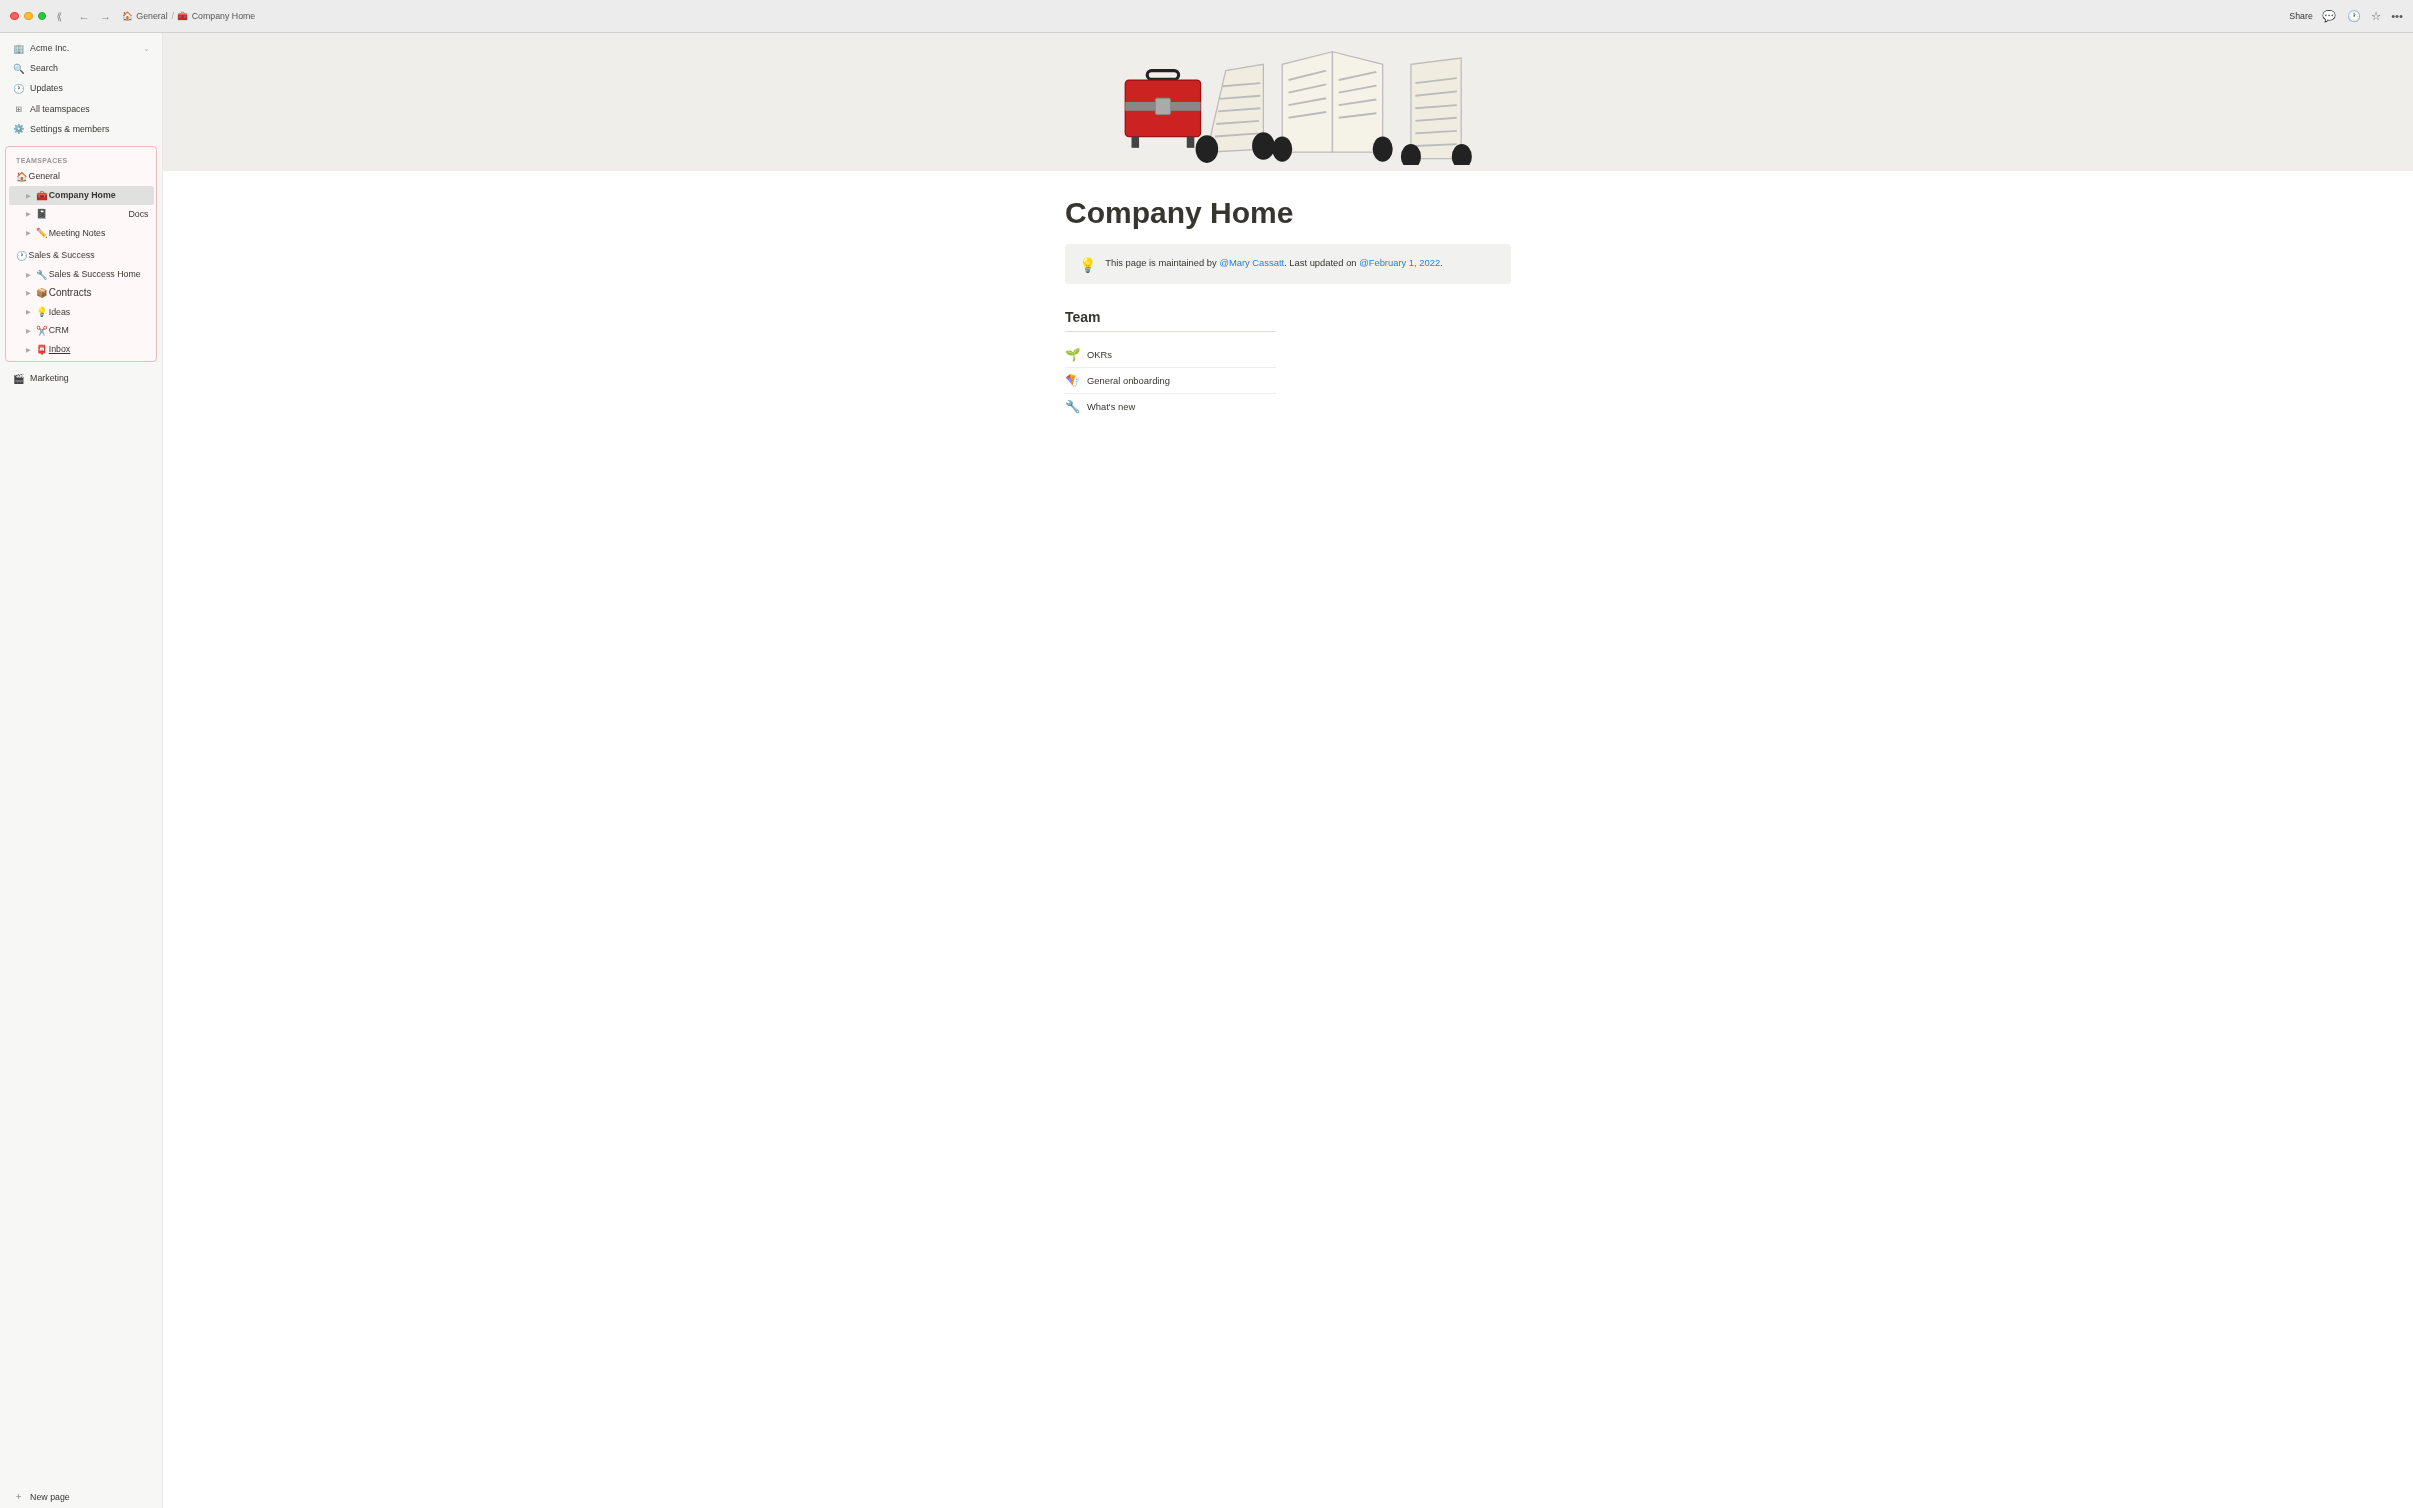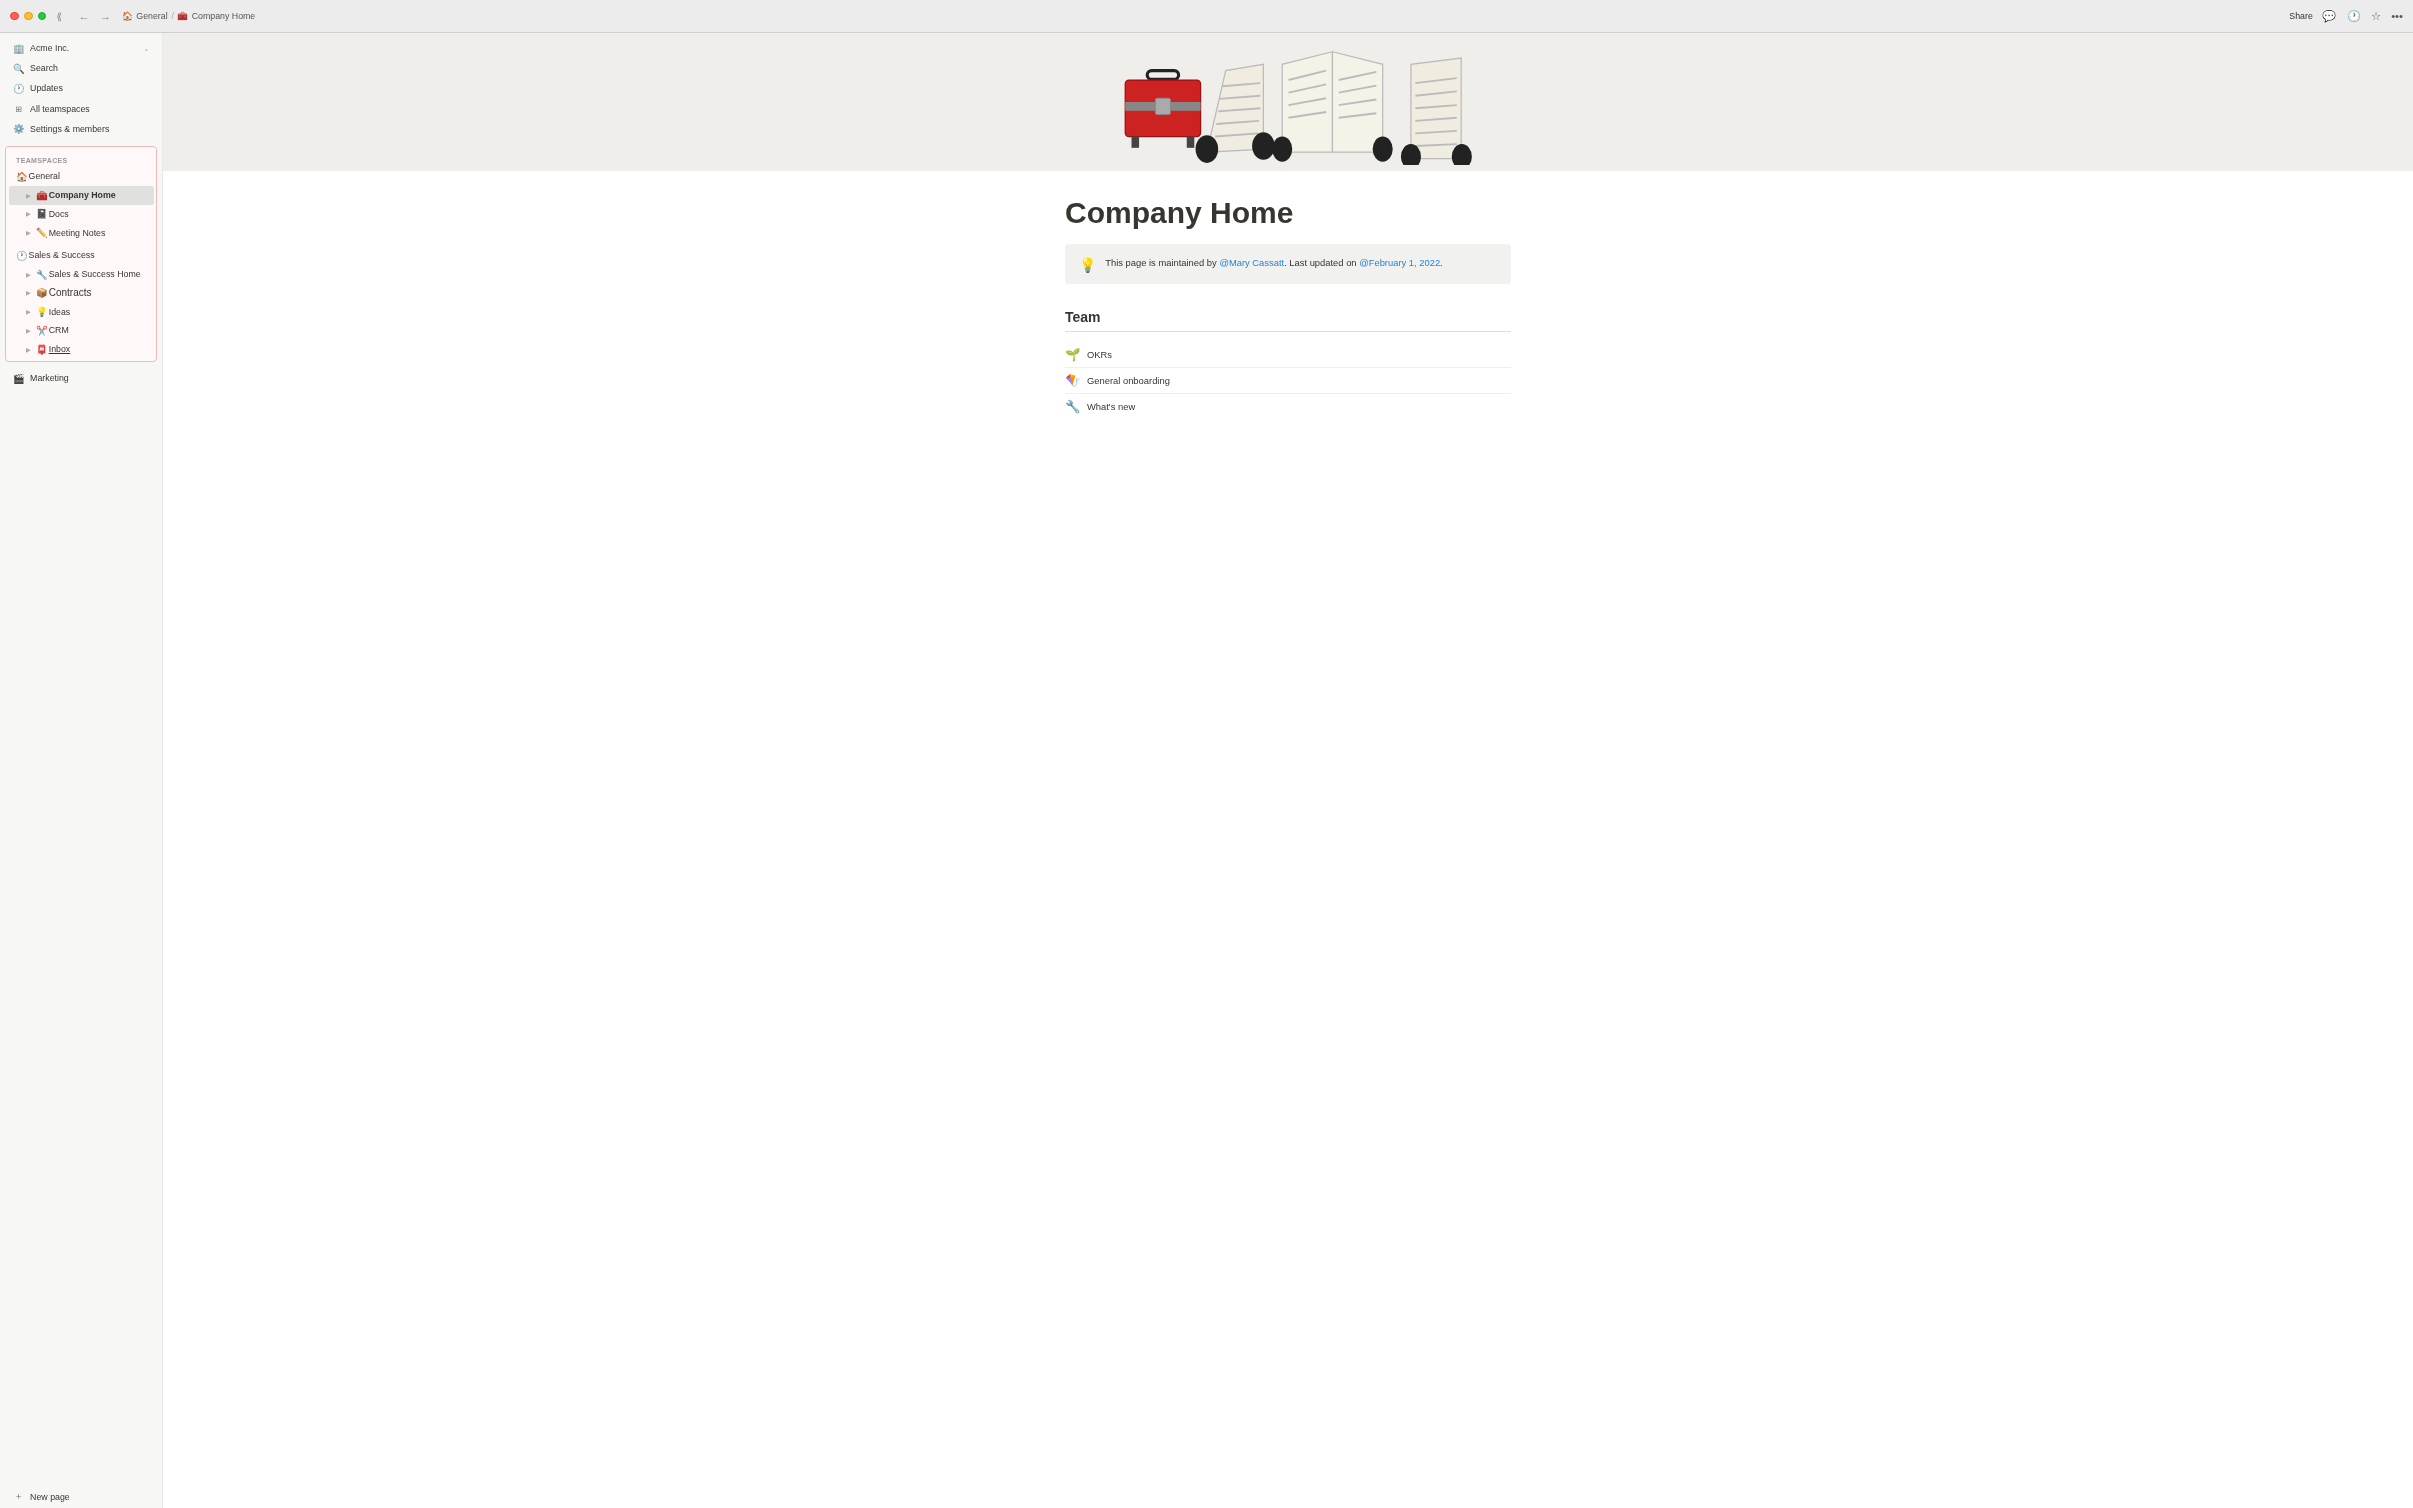--- a/index.html
+++ b/index.html
@@ -227,21 +227,21 @@
       align-items: flex-start;
       gap: 8.8px;
       margin-bottom: 25px;
     }
     .callout-icon { font-size: 14px; margin-top: 1.3px; }
     .callout-text { font-size: 9.4px; color: #37352f; line-height: 1.6; }
     .callout-text a { color: #2383e2; text-decoration: none; }
 
     .two-col {
       display: grid;
-      grid-template-columns: 1fr;
+      grid-template-columns: 1fr 1fr;
       gap: 25px;
       margin-top: 12.6px;
     }
 
     .col-section h2 {
       font-size: 14px;
       font-weight: 700;
       color: #37352f;
       border-bottom: 0.6px solid #e0ddd8;
       padding-bottom: 6.3px;
@@ -348,21 +348,21 @@
 
       <div class="sidebar-item-row active" style="padding-left: 17.6px;">
         <span class="chevron">▶</span>
         <div class="sidebar-icon">🧰</div>
         <span class="sidebar-label" style="font-size:8.8px; font-weight:600; color:#37352f;">Company Home</span>
       </div>
 
       <div class="sidebar-item-row" style="padding-left: 17.6px;">
         <span class="chevron">▶</span>
         <div class="sidebar-icon">📓</div>
-        <span class="sidebar-label" style="font-size:8.8px;">Docs</span>
+        <span class="sidebar-label" style="font-size:8.8px;text-align:right;">Docs</span>
       </div>
 
       <div class="sidebar-item-row" style="padding-left: 17.6px;">
         <span class="chevron">▶</span>
         <div class="sidebar-icon">✏️</div>
         <span class="sidebar-label" style="font-size:8.8px;">Meeting Notes</span>
       </div>
 
       <div class="sidebar-item-row" style="margin-top: 3.8px;">
         <div class="sidebar-icon">🕐</div>

